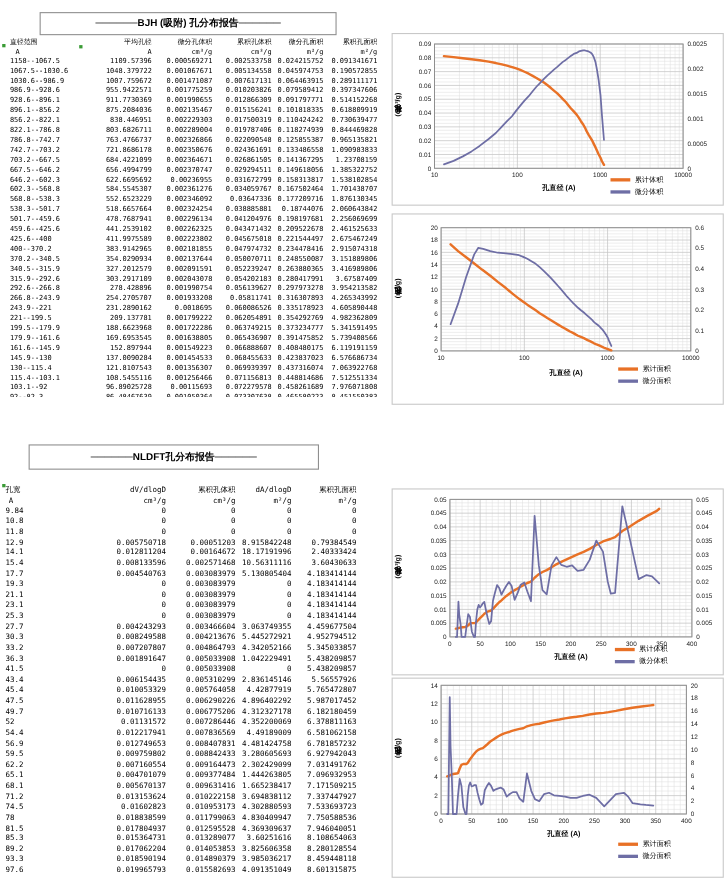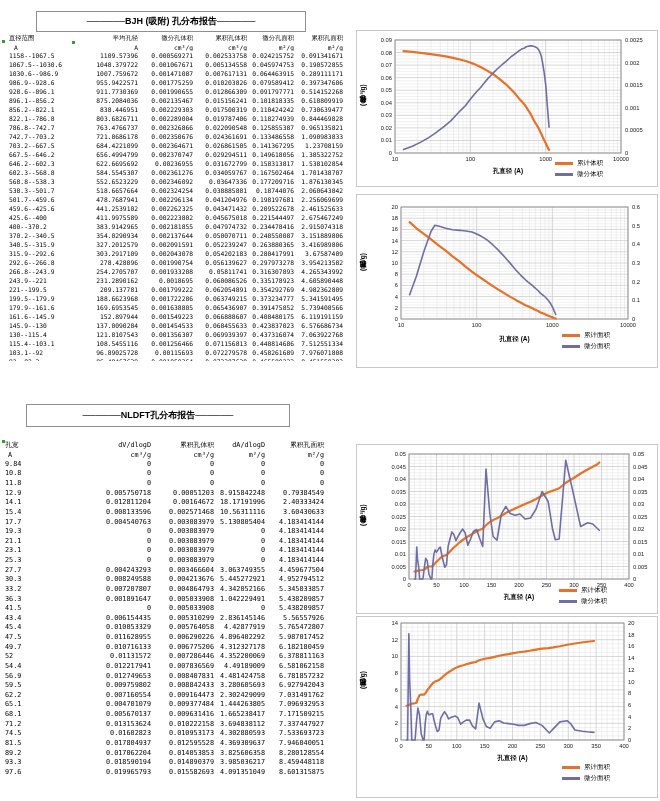--- a/index.html
+++ b/index.html
@@ -808,25 +808,39 @@
           <td>7.337447927</td>
         </tr>
         <tr>
           <td class="c0">74.5</td>
           <td>0.01602823</td>
           <td>0.010953173</td>
           <td>4.302880593</td>
           <td>7.533693723</td>
         </tr>
         <tr>
+          <td class="c0">78</td>
+          <td>0.018838599</td>
+          <td>0.011799063</td>
+          <td>4.830409947</td>
+          <td>7.750588536</td>
+        </tr>
+        <tr>
           <td class="c0">81.5</td>
           <td>0.017804937</td>
           <td>0.012595528</td>
           <td>4.369309637</td>
           <td>7.946040051</td>
+        </tr>
+        <tr>
+          <td class="c0">85.3</td>
+          <td>0.015364731</td>
+          <td>0.013289077</td>
+          <td>3.60251616</td>
+          <td>8.108654063</td>
         </tr>
         <tr>
           <td class="c0">89.2</td>
           <td>0.017062204</td>
           <td>0.014053853</td>
           <td>3.825606358</td>
           <td>8.280128554</td>
         </tr>
         <tr>
           <td class="c0">93.3</td>

